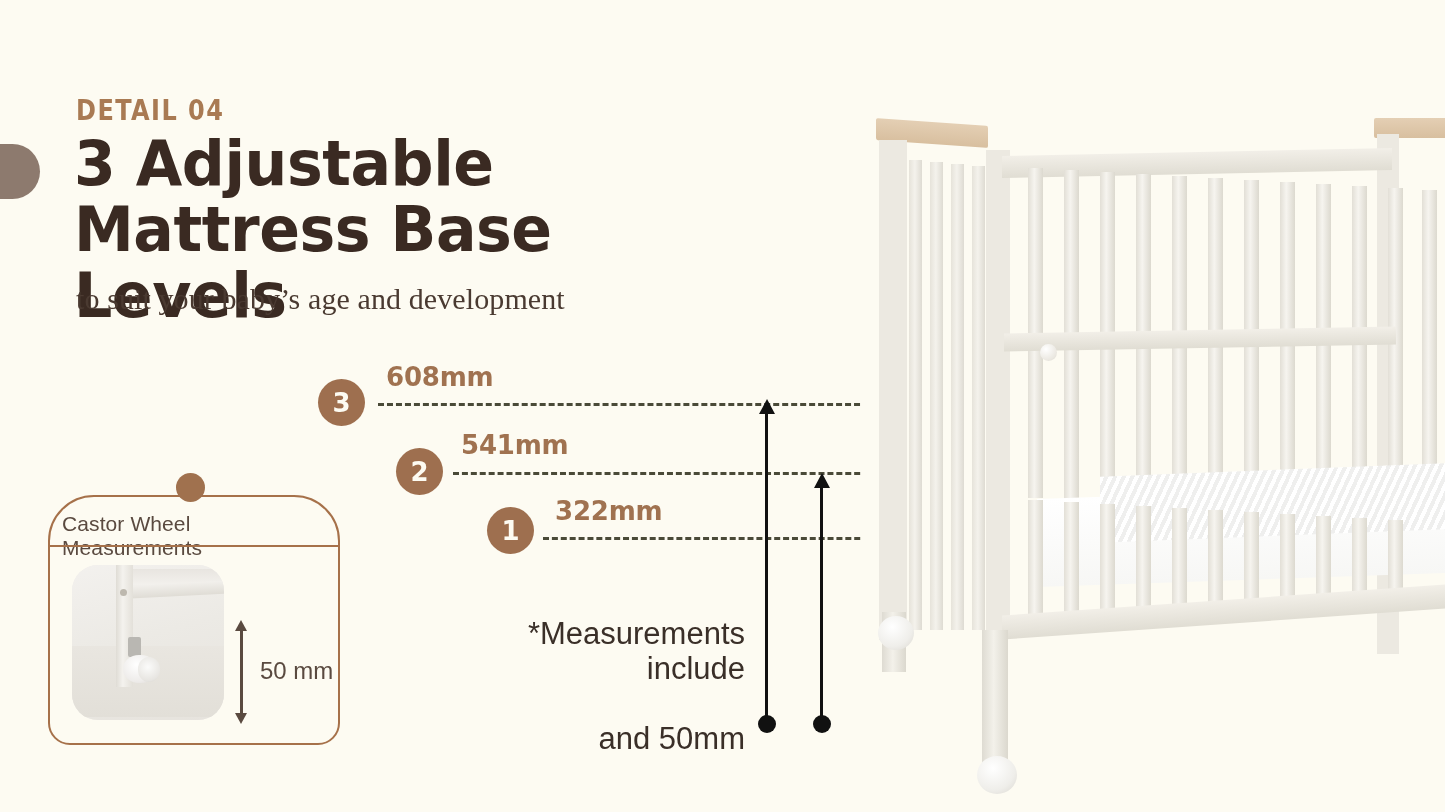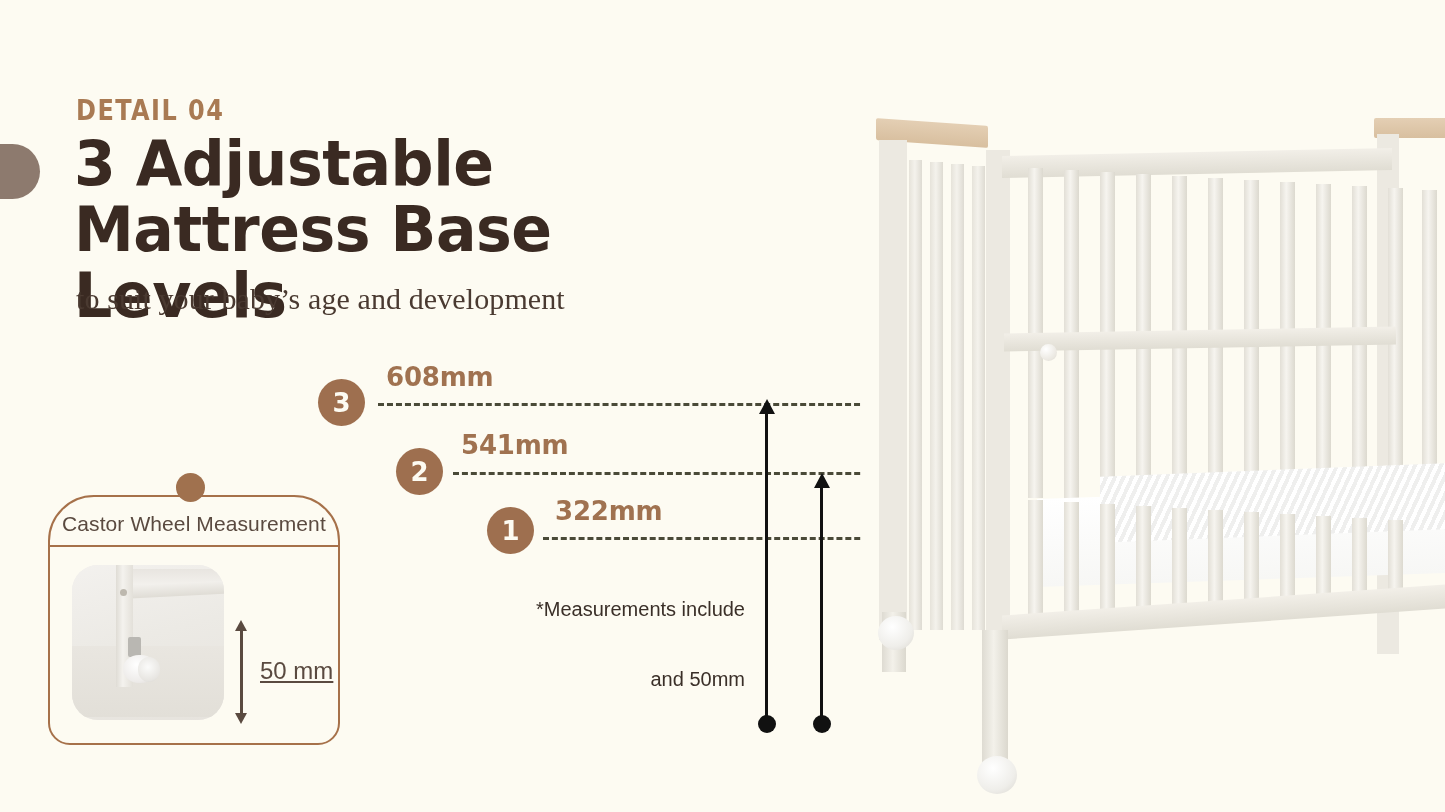--- a/index.html
+++ b/index.html
@@ -175,21 +175,20 @@
   }
   .dim50::before { top: -10px; border-bottom: 11px solid #5a4a40; }
   .dim50::after  { bottom: -10px; border-top: 11px solid #5a4a40; }
   .dim50-label {
     position: absolute;
     left: 260px;
     top: 657px;
     font-size: 24px;
     color: #5a4a40;
     font-family: "Liberation Sans", sans-serif;
-    text-decoration: underline;
   }
 
   
   .lvl-badge {
     position: absolute;
     width: 47px;
     height: 47px;
     border-radius: 50%;
     background: #9e6f4f;
     color: #fdfbf2;
@@ -235,24 +234,24 @@
     left: -7.5px;
     width: 18px;
     height: 18px;
     border-radius: 50%;
     background: #111111;
   }
 
   .footnote {
     position: absolute;
     left: 470px;
-    top: 592px;
+    top: 616px;
     width: 275px;
     text-align: right;
-    font-size: 20px;
+    font-size: 31px;
     line-height: 35px;
     color: #3a2f28;
     font-family: "Liberation Sans", sans-serif;
   }
 
   
   .crib {
     position: absolute;
     left: 862px;
     top: 0;
@@ -311,21 +310,21 @@
 
   <div class="eyebrow">DETAIL 04</div>
   <div class="headline">
     <span class="l1">3 Adjustable</span>
     <span class="l2">Mattress Base Levels</span>
   </div>
   <div class="subhead">to suit your baby’s age and development</div>
 
   <div class="castor-card"></div>
   <div class="castor-dot"></div>
-  <div class="castor-title">Castor Wheel Measurement</div>
+  <div class="castor-title">Castor Wheel Measurements</div>
   <div class="castor-divider"></div>
 
   <div class="castor-photo">
     <div class="ph-floor"></div>
     <div class="ph-floorline"></div>
     <div class="ph-rail2"></div>
     <div class="ph-rail"></div>
     <div class="ph-leg"></div>
     <div class="ph-screw"></div>
     <div class="ph-bracket"></div>

